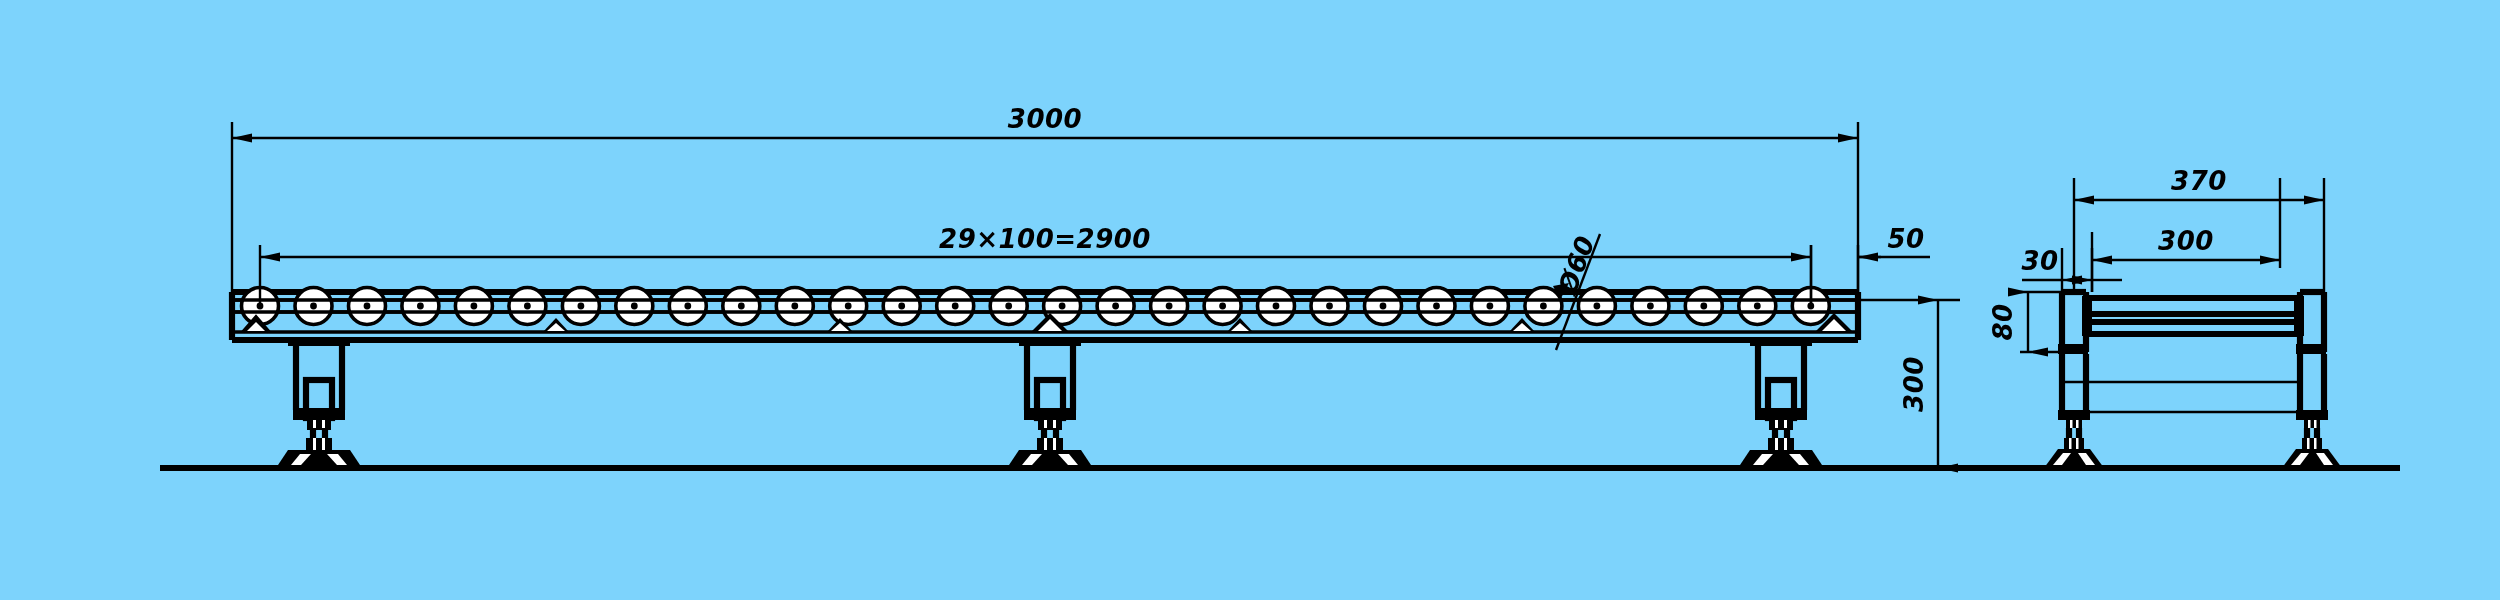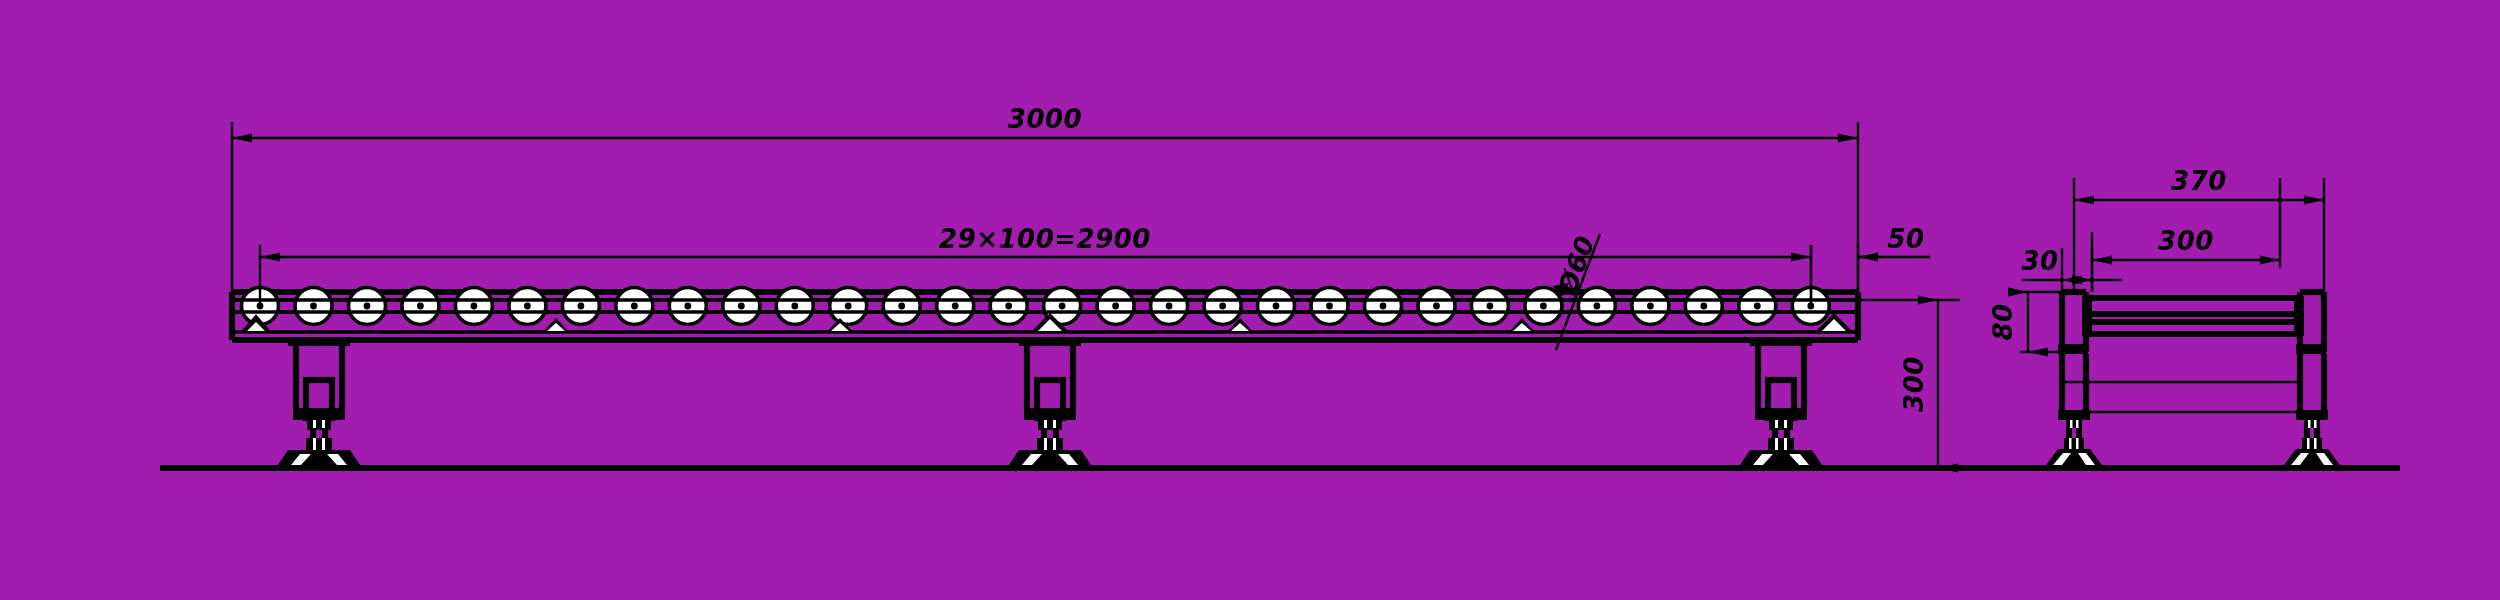--- a/index.html
+++ b/index.html
@@ -10,21 +10,21 @@
   body {
     width: 2500px;
     height: 600px;
     overflow: hidden;
     font-family: "DejaVu Sans", sans-serif;
   }
   #drawing-root {
     position: relative;
     width: 2500px;
     height: 600px;
-    background: #a21caf;
+    background: #7dd3fc;
   }
   svg#cad {
     display: block;
     width: 2500px;
     height: 600px;
   }
   .ln   { stroke: #000000; fill: none; stroke-linecap: butt; }
   .thin { stroke-width: 2.4; }
   .med  { stroke-width: 3.6; }
   .thick{ stroke-width: 6.2; }

